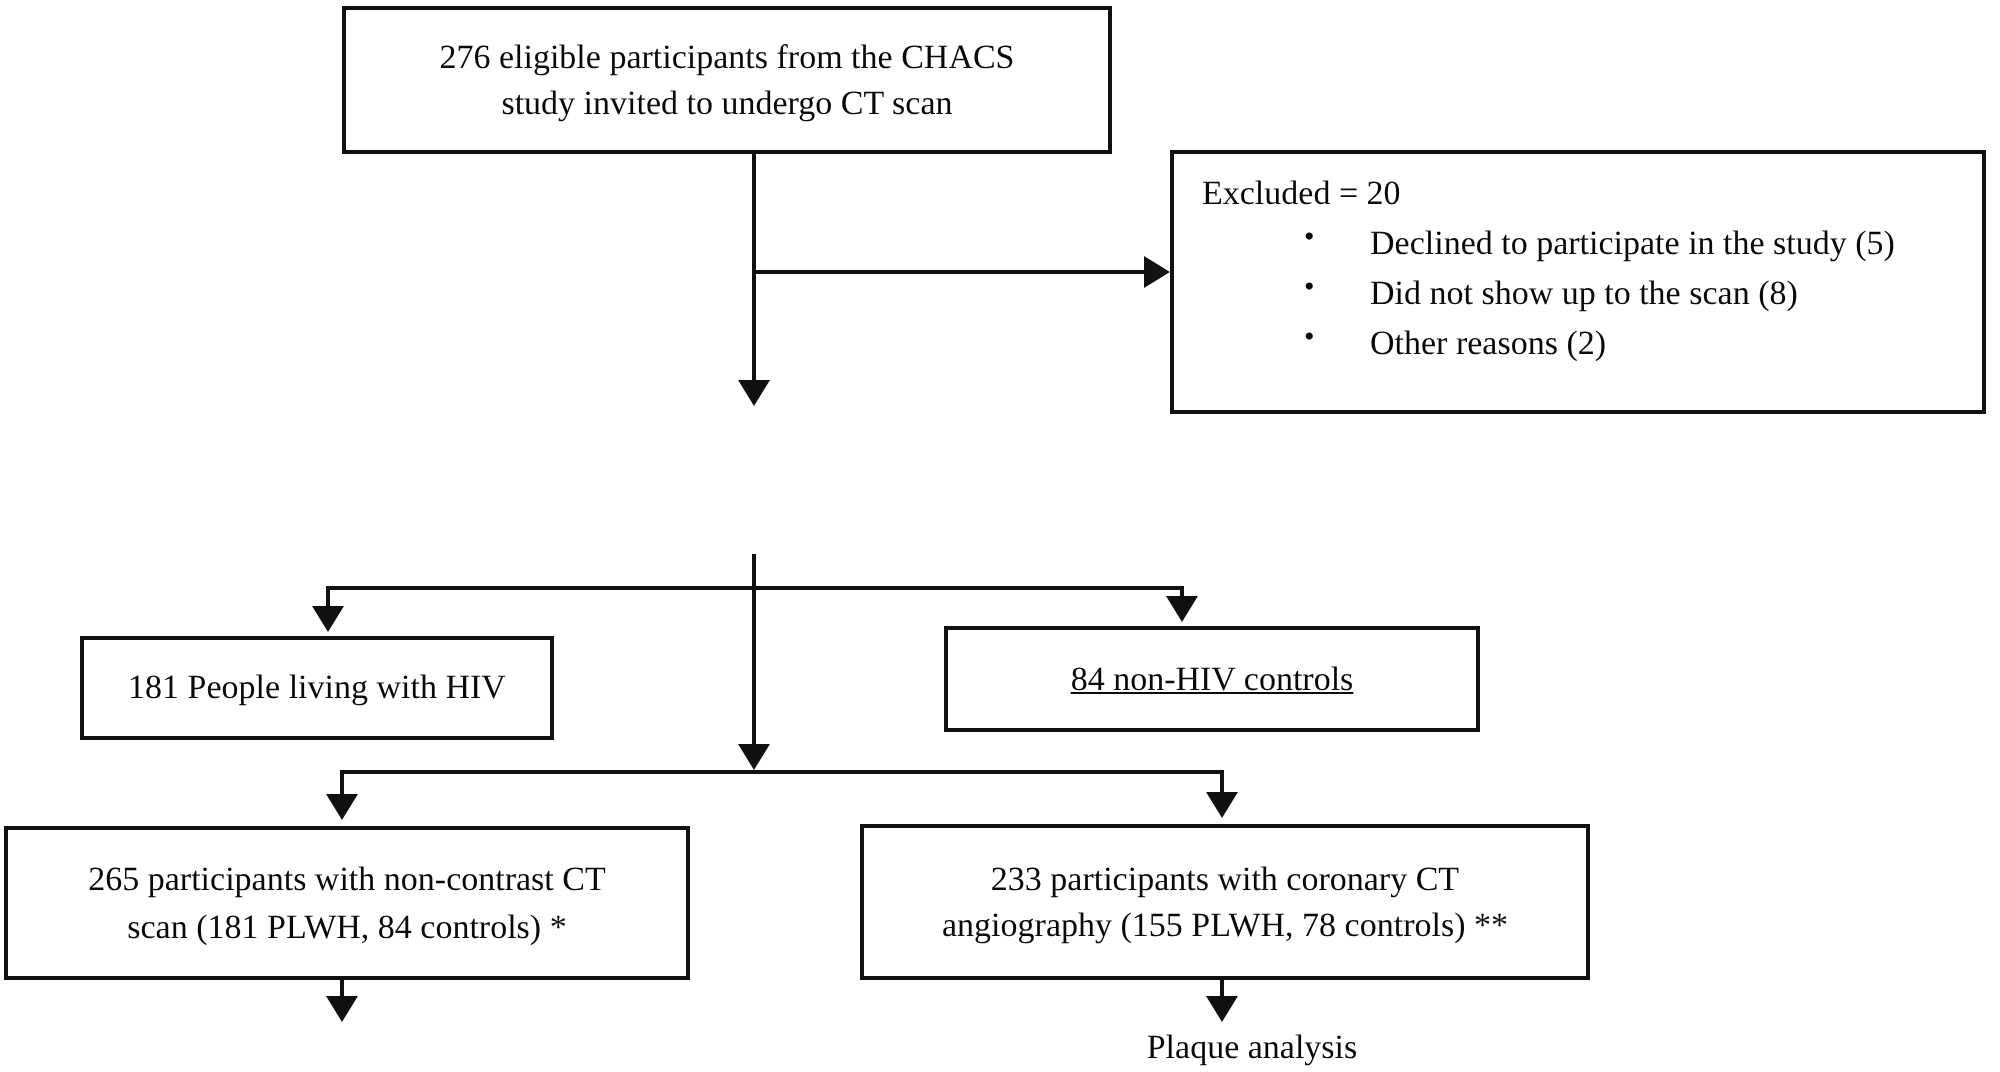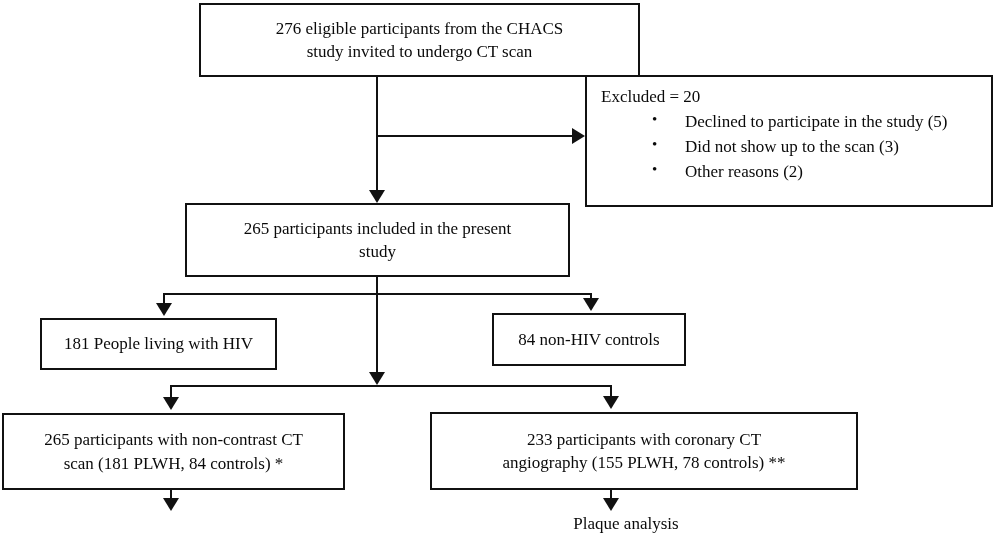--- a/index.html
+++ b/index.html
@@ -28,28 +28,28 @@
     text-align: center;
     line-height: 1.38;
     font-size: 17px;
     padding: 4px 8px;
   }
   .box-text {
     display: block;
     white-space: pre-line;
   }
   
-  #box-screened   { left: 199px; top: 3px;   width: 441px; height: 74px; }
+  #box-screened   { left: 171px; top: 3px;   width: 385px; height: 74px; }
   #box-excluded   { left: 585px; top: 75px;  width: 408px; height: 132px;
                     display: block; text-align: left; padding: 9px 10px; }
   #box-included   { left: 185px; top: 203px; width: 385px; height: 74px; }
   #box-plwh       { left: 40px;  top: 318px; width: 237px; height: 52px; }
-  #box-controls   { left: 492px; top: 313px; width: 194px; height: 53px; }
+  #box-controls   { left: 472px; top: 313px; width: 268px; height: 53px; text-decoration: underline; }
   #box-noncontrast{ left: 2px;   top: 413px; width: 343px; height: 77px; }
-  #box-angio      { left: 430px; top: 412px; width: 428px; height: 78px; justify-content: center; }
+  #box-angio      { left: 430px; top: 412px; width: 365px; height: 78px; justify-content: center; }
 
   
   .excluded-title {
     font-size: 17px;
     line-height: 1.3;
     margin: 0 0 2px 4px;
   }
   .excluded-list {
     list-style: none;
     margin: 0;
@@ -117,29 +117,25 @@
 
   <div class="box" id="box-screened">
     <span class="box-text">276 eligible participants from the CHACS
 study invited to undergo CT scan</span>
   </div>
 
   <div class="box" id="box-excluded">
     <div class="excluded-title">Excluded = 20</div>
     <ul class="excluded-list">
       <li>Declined to participate in the study (5)</li>
-      <li>Did not show up to the scan (3)</li>
+      <li>Did not show up to the scan (8)</li>
       <li>Other reasons (2)</li>
     </ul>
   </div>
 
-  <div class="box" id="box-included">
-    <span class="box-text">265 participants included in the present
-study</span>
-  </div>
 
   <div class="box" id="box-plwh">
     <span class="box-text">181 People living with HIV</span>
   </div>
 
   <div class="box" id="box-controls">
     <span class="box-text">84 non-HIV controls</span>
   </div>
 
   <div class="box" id="box-noncontrast">

